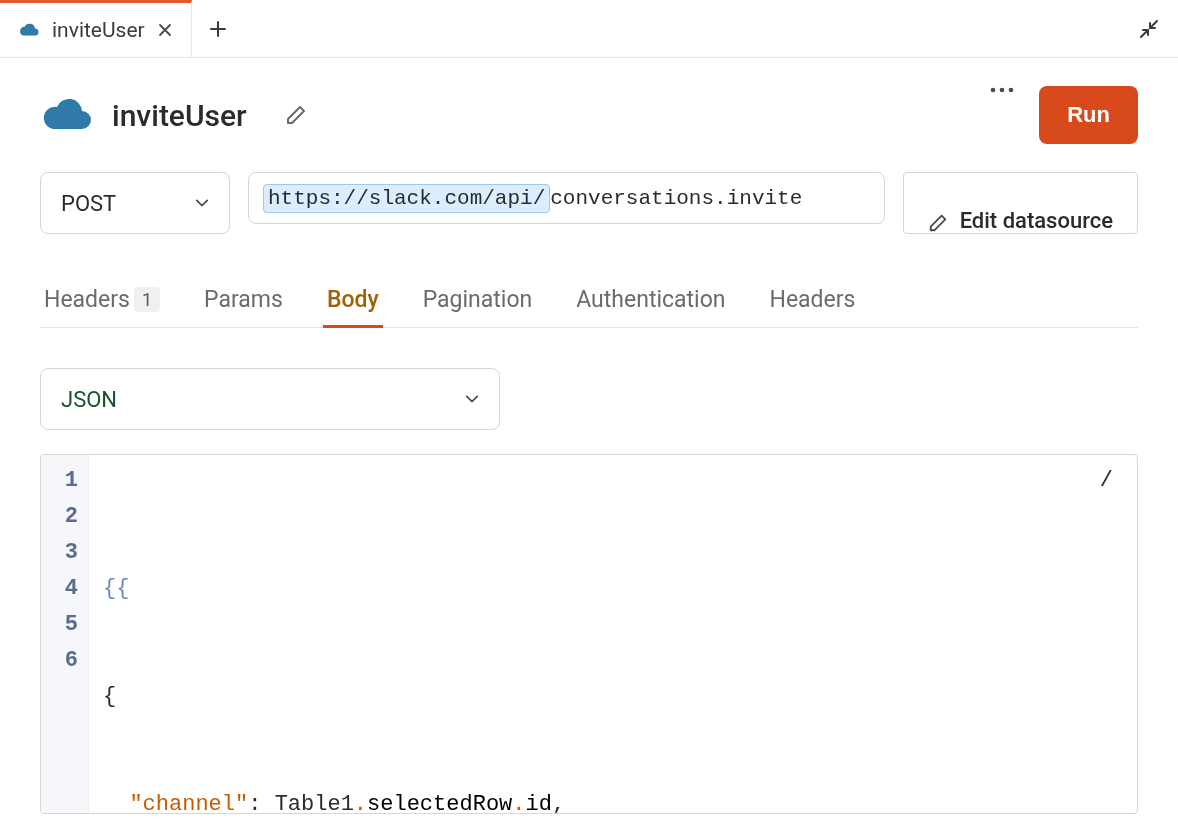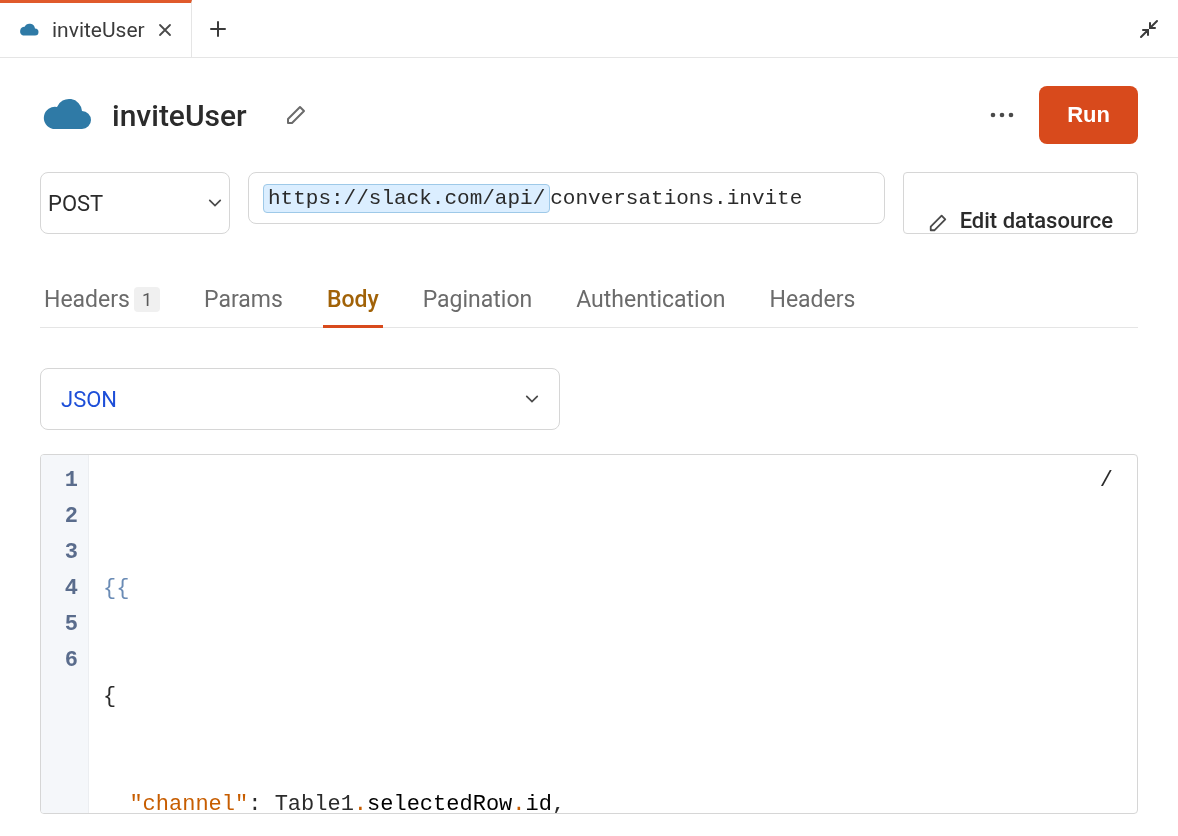--- a/index.html
+++ b/index.html
@@ -87,21 +87,20 @@
       font-weight: 500;
       color: #2b2b2b;
     }
     .edit-title-btn {
       margin-left: 20px;
       color: #6b6b6b;
       cursor: pointer;
     }
     .title-right {
       display: flex;
-      align-items: center;
       gap: 24px;
     }
     .more-btn {
       color: #4a4a4a;
       cursor: pointer;
       font-size: 22px;
       letter-spacing: 2px;
     }
     .run-btn {
       background: #d84a1c;
@@ -121,21 +120,21 @@
       gap: 18px;
       margin-bottom: 40px;
     }
     .method-select {
       width: 190px;
       border: 1px solid #d6d6d6;
       border-radius: 8px;
       display: flex;
       align-items: center;
       justify-content: space-between;
-      padding: 0 7px;
+      padding: 0 20px;
       height: 62px;
       cursor: pointer;
       font-size: 22px;
       color: #2b2b2b;
     }
     .url-field {
       flex: 1;
       border: 1px solid #d6d6d6;
       border-radius: 8px;
       display: flex;
@@ -197,31 +196,31 @@
       border-radius: 4px;
       padding: 2px 8px;
     }
 
     
     .body-type-row {
       margin-top: 40px;
       margin-bottom: 24px;
     }
     .body-type-select {
-      width: 520px;
+      width: 460px;
       border: 1px solid #d6d6d6;
       border-radius: 8px;
       display: flex;
       align-items: center;
       justify-content: space-between;
       padding: 0 20px;
       height: 62px;
       cursor: pointer;
       font-size: 22px;
-      color: #1d4ed8;
+      color: #14532d;
     }
 
     
     .code-editor {
       border: 1px solid #d6d6d6;
       border-left: 1px solid #d6d6d6;
       border-radius: 4px;
       display: flex;
       font-family: "SFMono-Regular", Consolas, "Liberation Mono", Menlo, monospace;
       font-size: 22px;

